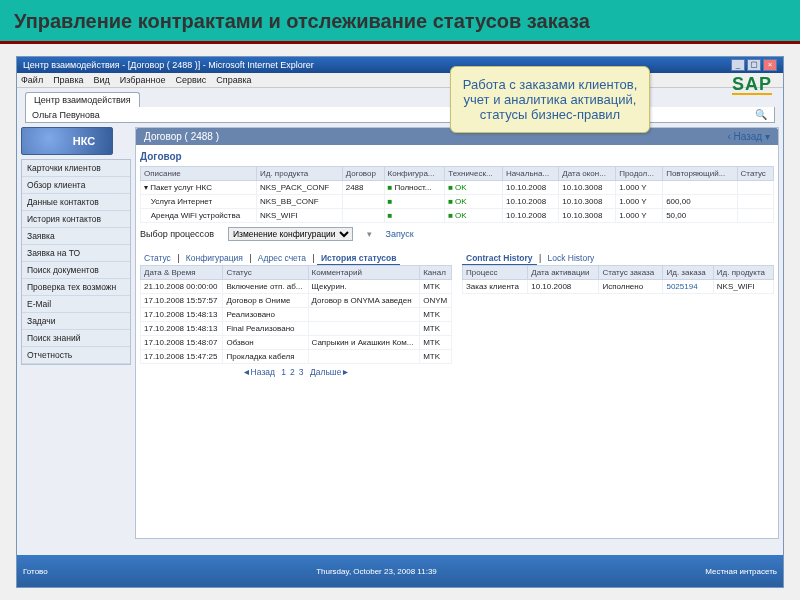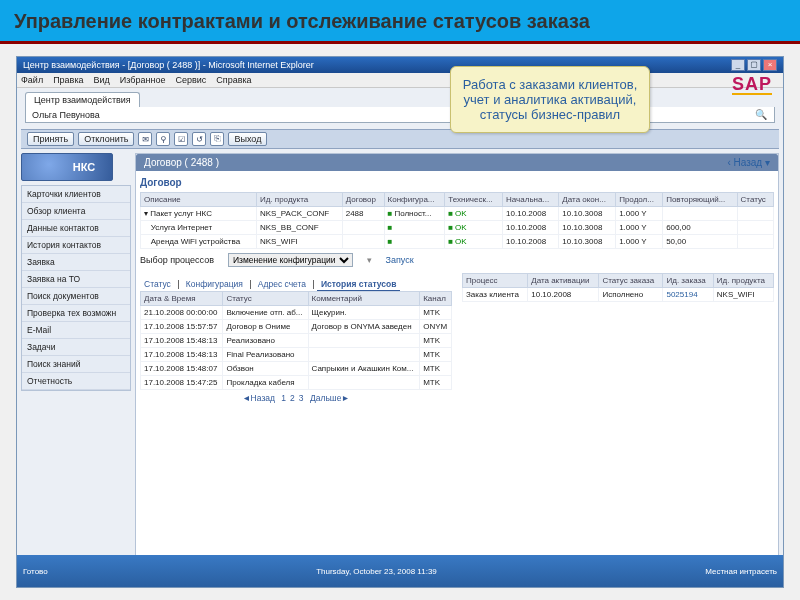--- a/index.html
+++ b/index.html
@@ -1,18 +1,18 @@
 <!DOCTYPE html>
 <html><head>
 <meta charset="utf-8">
 <style>
   * { box-sizing: border-box; margin: 0; padding: 0; font-family: Arial, sans-serif; }
   body { background: #fff; width: 800px; height: 600px; overflow: hidden; }
   .slide { width: 800px; height: 600px; position: relative; background: #f0f0f0; }
-  .slide-header { background: #0ea5e9; padding: 10px 14px 8px; font-size: 20px; font-weight: bold; color: #333; border-bottom: 3px solid #8b0000; }
+  .slide-header { background: #14b8a6; padding: 10px 14px 8px; font-size: 20px; font-weight: bold; color: #333; border-bottom: 3px solid #8b0000; }
   .app { position: absolute; left: 16px; top: 56px; right: 16px; bottom: 12px; border: 1px solid #7a97b8; background: #ebeff5; font-size: 9px; color: #222; }
   .titlebar { background: linear-gradient(#2a6bbf,#1a4a8f); color: #fff; padding: 2px 6px; font-size: 9px; display:flex; align-items:center; }
   .titlebar .winbtns { margin-left:auto; display:flex; gap:2px; }
   .winbtn { width:14px; height:12px; background:#cfd9ea; border:1px solid #5a7bb0; font-size:8px; line-height:10px; text-align:center; color:#234; }
   .winbtn.close { background:#e77; color:#fff; }
   .menubar { background:#efefef; padding:2px 4px; font-size:9px; display:flex; gap:10px; border-bottom:1px solid #c9c9c9; }
   .tabwrap { padding:4px 8px 0; }
   .tabwrap .tab { display:inline-block; background:#fff; border:1px solid #9ab; border-bottom:none; padding:2px 8px; border-radius:3px 3px 0 0; font-size:9px; }
   .userrow { background:#fff; margin:0 8px; border:1px solid #9ab; border-top:none; padding:2px 6px; font-size:9px; display:flex; align-items:center; justify-content:space-between; }
   .toolbar { background:#c9d6e8; border-top:1px solid #8fa3c0; border-bottom:1px solid #8fa3c0; padding:2px 6px; margin:6px 4px 0; display:flex; align-items:center; gap:4px; font-size:9px; }
@@ -33,21 +33,21 @@
   .okdot::before { content:"■"; color:#1a8f1a; margin-right:2px; }
   .subtabs { font-size:8.5px; margin:6px 0 2px; }
   .subtabs span { color:#355c9b; padding:1px 4px; cursor:pointer; }
   .subtabs span.active { border-bottom:1px solid #355c9b; font-weight:bold; }
   .twocol { display:flex; gap:10px; }
   .twocol > div { flex:1; }
   .pager { text-align:center; font-size:8.5px; margin-top:3px; color:#355c9b; }
   .pager a { color:#355c9b; text-decoration:none; margin:1px 2px; cursor:pointer; }
   .statusbar { position:absolute; left:0; right:0; bottom:0; height:32px; background:linear-gradient(#3979c4,#2a5fa0); color:#fff; font-size:8px; display:flex; align-items:center; padding:0 6px; justify-content:space-between; }
   .callout { position:absolute; top:66px; left:450px; width:200px; background:#f7f3c8; border:1px solid #c9c070; border-radius:6px; padding:10px; font-size:13px; text-align:center; color:#2a5fa0; z-index:10; box-shadow:1px 1px 3px rgba(0,0,0,.2); }
-  .sap { position:absolute; top:74px; right:28px; font-weight:bold; color:#be185d; font-size:18px; z-index:9; letter-spacing:1px; }
+  .sap { position:absolute; top:74px; right:28px; font-weight:bold; color:#15803d; font-size:18px; z-index:9; letter-spacing:1px; }
   .sap::after{content:""; display:block; height:2px; background:#f0ab00; margin-top:-2px;}
   .link { color:#2a5fa0; cursor:pointer; }
   .proc-row { display:flex; align-items:center; gap:14px; font-size:9px; margin:4px 0 6px; }
 </style>
 </head>
 <body>
 
 <div class="slide">
   <div class="slide-header">Управление контрактами и отслеживание статусов заказа</div>
 
@@ -71,30 +71,20 @@
         <span>Сервис</span>
         <span>Справка</span>
       </div>
 
     <div class="tabwrap"><span class="tab">Центр взаимодействия</span></div>
     <div class="userrow">
       <span>Ольга Певунова</span>
       <span style="font-size:10px;color:#678">🔍</span>
     </div>
 
-    <div class="toolbar">
-      <span class="tbtn">Принять</span>
-      <span class="tbtn">Отклонить</span>
-      <span class="ticon">✉</span>
-      <span class="ticon">⚲</span>
-      <span class="ticon">☑</span>
-      <span class="ticon">↺</span>
-      <span class="ticon">⎘</span>
-      <span class="tbtn">Выход</span>
-    </div>
 
     <div class="body">
       <div class="left">
         <div class="logo">НКС</div>
         <div class="nav" id="nav">
             <div class="item">Карточки клиентов</div>
             <div class="item">Обзор клиента</div>
             <div class="item">Данные контактов</div>
             <div class="item">История контактов</div>
             <div class="item">Заявка</div>
@@ -224,20 +214,24 @@
                   </tr>
                 </tbody>
               </table>
             <div class="pager">
               <a>◄Назад</a>
               <span id="pager-pages"><a>1</a><a>2</a><a>3</a></span>
               <a>Дальше►</a>
             </div>
           </div>
           <div>
+            <div class="subtabs">
+              <span class="active">Contract History</span> |
+              <span>Lock History</span>
+            </div>
             <table class="grid" id="right-table">
                 <tbody>
                   <tr>
                     <th>Процесс</th>
                     <th>Дата активации</th>
                     <th>Статус заказа</th>
                     <th>Ид. заказа</th>
                     <th>Ид. продукта</th>
                   </tr>
                   <tr>

